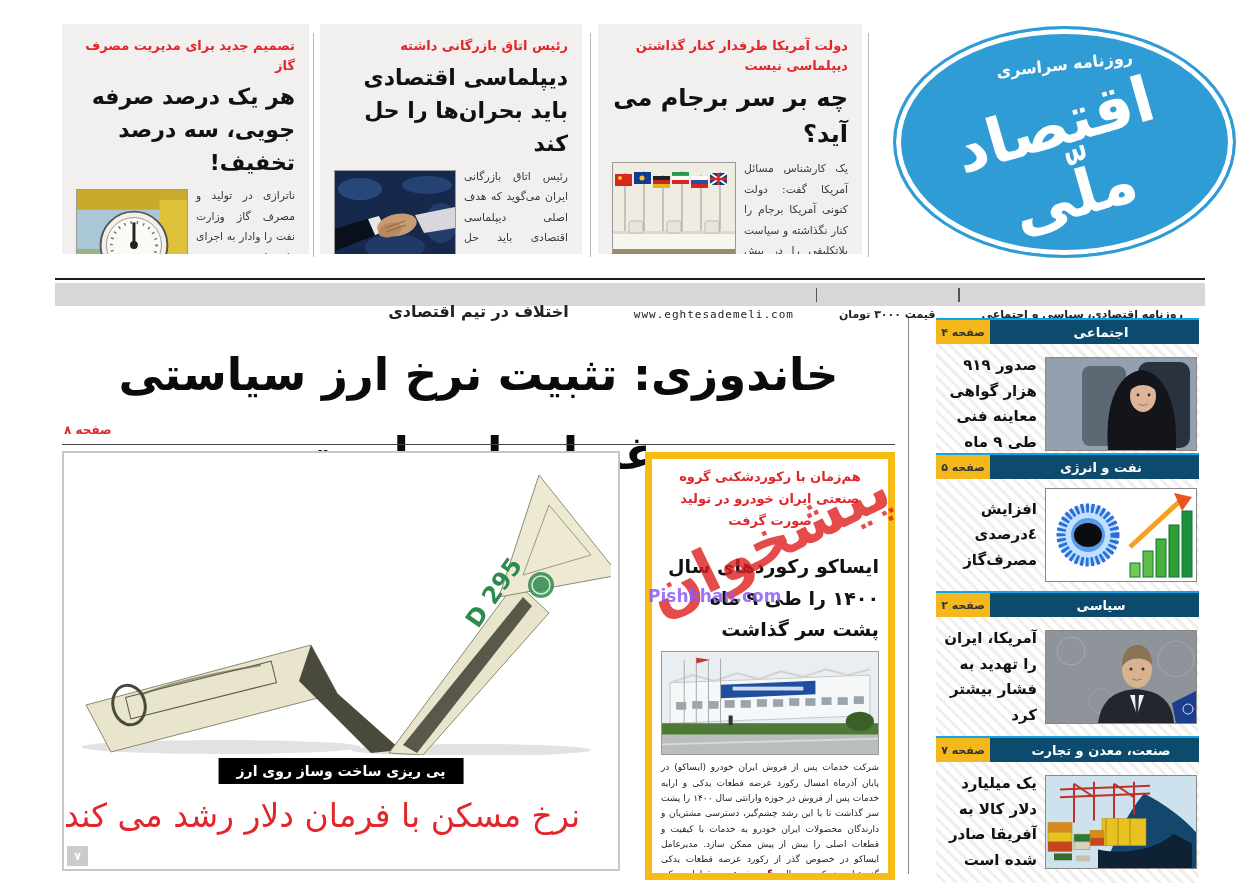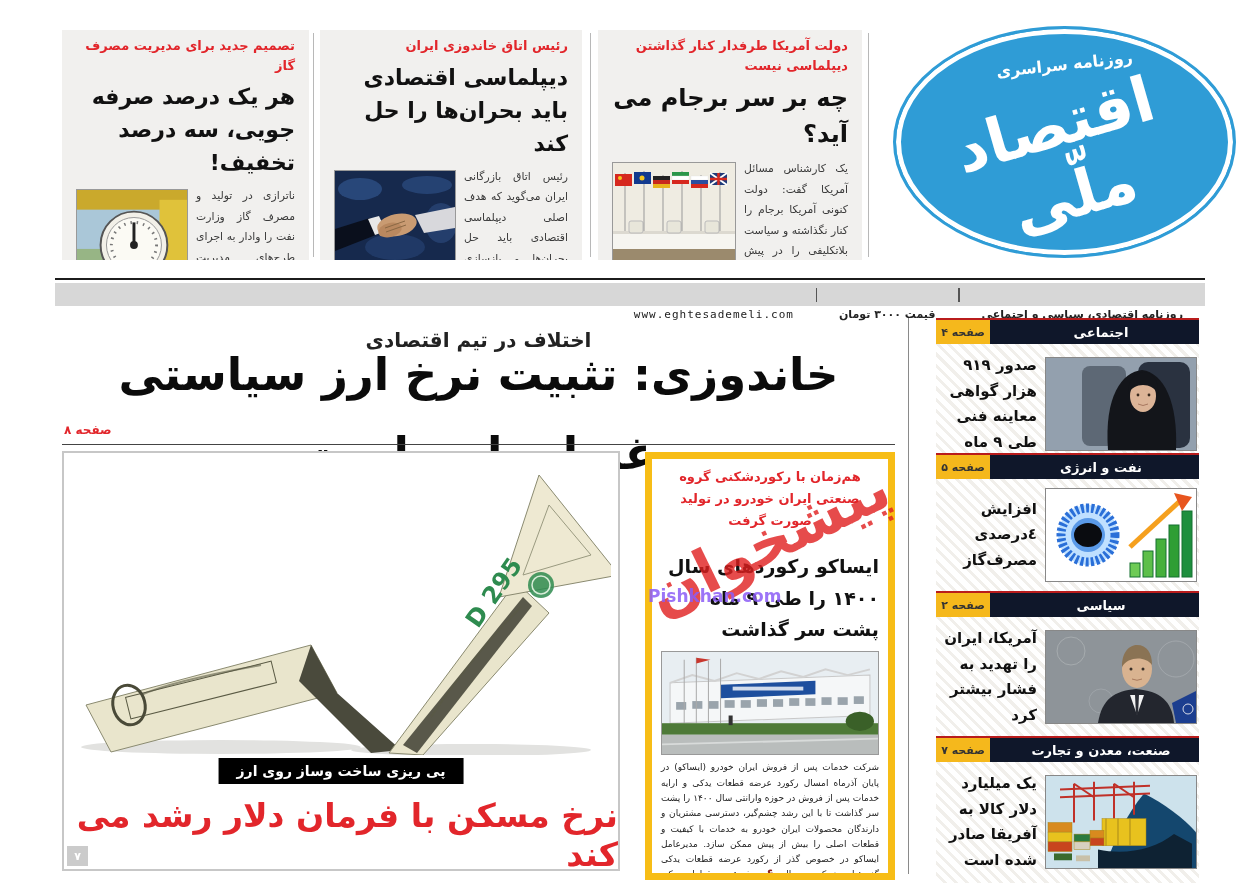--- a/index.html
+++ b/index.html
@@ -1,21 +1,21 @@
 <!DOCTYPE html>
 <html lang="fa" dir="rtl"><head>
 <meta charset="utf-8">
 <style>
   html,body{margin:0;padding:0;background:#ffffff;}
   body{font-family:"DejaVu Sans",sans-serif;}
   #paper{position:relative;width:1250px;height:892px;background:#fff;overflow:hidden;}
 
   
-  .story-box{position:absolute;top:30px;height:230px;background:#f1f0ee;box-sizing:border-box;
-             padding:6px 14px 8px;direction:rtl;overflow:hidden;}
+  .story-box{position:absolute;top:24px;height:230px;background:#f1f0ee;box-sizing:border-box;
+             padding:12px 14px 8px;direction:rtl;overflow:hidden;}
   .story-kicker{color:#e2262b;font-weight:bold;font-size:13px;line-height:1.5;margin-bottom:5px;text-align:right;}
   .story-headline{color:#111;font-weight:bold;font-size:22px;line-height:1.5;text-align:right;}
   .story-body{margin-top:7px;font-size:10.8px;line-height:1.9;text-align:justify;color:#3a3a3a;}
   .story-body .ph{float:left;margin:3px 8px 4px 0;border:1px solid #999;background:#fff;}
   .vdiv{position:absolute;top:33px;height:224px;width:1px;background:#b8b8b8;}
 
   
   .logo{position:absolute;left:893px;top:26px;width:337px;height:226px;border-radius:50%;
         background:#2f9cd6;border:3px solid #2f9cd6;box-shadow:inset 0 0 0 5px #ffffff;overflow:hidden;}
   .logo-tagline{position:absolute;top:26px;left:0;width:100%;text-align:center;color:#fff;
@@ -25,34 +25,34 @@
 
   
   .rule-top{position:absolute;left:55px;top:278px;width:1150px;height:2px;background:#1c1c1c;}
   .info-bar{position:absolute;left:55px;top:283px;width:1150px;height:23px;background:#d7d7d7;
         display:flex;direction:rtl;align-items:center;font-size:11px;color:#222;gap:0;}
   .info-item{white-space:nowrap;padding:0 22px;font-weight:bold;margin-top:40px;}
   .info-item.web{font-family:"DejaVu Sans Mono",monospace;letter-spacing:1px;font-weight:normal;}
   .info-sep{width:1px;height:14px;background:#555;}
 
   
-  .lead-kicker{position:absolute;left:62px;top:328px;width:833px;text-align:center;
-        font-size:20px;font-weight:bold;color:#222;}
+  .lead-kicker{position:absolute;left:62px;top:302px;width:833px;text-align:center;
+        font-size:16px;font-weight:bold;color:#222;}
   .lead-headline{position:absolute;left:62px;top:336px;width:833px;text-align:center;
         font-size:45px;font-weight:bold;color:#0b0b0b;line-height:1.75;letter-spacing:-1px;}
   .lead-pageref{position:absolute;left:64px;top:423px;color:#e2262b;font-weight:bold;font-size:12px;}
   .lead-rule{position:absolute;left:62px;top:444px;width:833px;height:1px;background:#444;}
 
   
   .currency-box{position:absolute;left:62px;top:451px;width:558px;height:420px;
         border:2px solid #c7c7c7;background:#fff;box-sizing:border-box;}
   .currency-label{position:absolute;top:305px;left:50%;transform:translateX(-50%);
         background:#000000;color:#fff;font-size:14px;font-weight:bold;padding:5px 18px;white-space:nowrap;}
-  .currency-headline{position:absolute;top:343px;left:0;width:100%;text-align:right;
-        color:#e2262b;font-size:33px;font-weight:bold;}
+  .currency-headline{position:absolute;top:343px;left:0;width:100%;text-align:left;
+        color:#e2262b;font-size:33px;font-weight:normal;}
   .currency-pagenum{position:absolute;bottom:3px;left:3px;width:21px;height:20px;background:#cbcbcb;
         color:#fff;font-size:11px;font-weight:bold;display:flex;align-items:center;justify-content:center;}
 
   
   .isaco-box{position:absolute;left:645px;top:452px;width:250px;height:428px;border:7px solid #f7bd16;
         background:#fff;box-sizing:border-box;padding:7px 9px;direction:rtl;overflow:hidden;}
   .isaco-kicker{color:#e2262b;font-weight:bold;font-size:13px;line-height:1.7;text-align:center;}
   .isaco-headline{color:#111;font-weight:bold;font-size:19px;line-height:1.65;text-align:right;margin-top:19px;}
   .isaco-photo{display:block;width:100%;height:104px;border:1px solid #999;margin:6px 0 5px;box-sizing:border-box;}
   .isaco-body{font-size:9px;line-height:1.7;text-align:justify;color:#222;}
@@ -61,24 +61,24 @@
 
   
   .watermark{position:absolute;left:636px;top:460px;width:290px;height:235px;pointer-events:none;z-index:6;}
   .wm-fa{position:absolute;left:2px;top:46px;font-size:60px;font-weight:bold;color:#e01f1f;
         opacity:.8;transform:rotate(-26deg);white-space:nowrap;}
   .wm-en{position:absolute;left:12px;top:126px;font-size:17px;font-weight:bold;color:#8b5cf6;opacity:.85;}
 
   
   .main-sidebar-divider{position:absolute;left:908px;top:318px;width:1px;height:556px;background:#8a8a8a;}
   .side-section{position:absolute;left:936px;width:263px;}
-  .sec-head{border-top:2px solid #b91c1c;display:flex;direction:ltr;height:24px;margin-top:2px;}
+  .sec-head{border-top:2px solid #0ea5e9;display:flex;direction:ltr;height:24px;margin-top:2px;}
   .sec-pageref{width:54px;background:#f5b81c;color:#333;font-size:11px;font-weight:bold;
         display:flex;align-items:center;justify-content:center;}
-  .sec-cat{flex:1;background:#0f172a;color:#fff;font-size:13px;font-weight:bold;
+  .sec-cat{flex:1;background:#0c4a6e;color:#fff;font-size:13px;font-weight:bold;
         display:flex;align-items:center;justify-content:center;padding-left:13px;}
   .sec-body{display:flex;direction:ltr;align-items:center;gap:4px;padding:9px 2px 10px;
         background:repeating-linear-gradient(45deg,#ffffff 0 5px,#f1efeb 5px 8px);}
   .sec-headline{flex:1;direction:rtl;text-align:right;font-size:15px;font-weight:bold;
         color:#111;line-height:1.7;padding-right:4px;}
   .sec-photo{width:150px;height:92px;border:1px solid #888;flex:none;background:#fff;}
 </style>
 </head>
 <body>
 
@@ -102,21 +102,21 @@
         <circle cx="58" cy="56" r="4" fill="#222"></circle>
       </svg>
       <span>ناترازی در تولید و مصرف گاز وزارت نفت را وادار به اجرای طرح‌های مدیریت مصرف کرده، در این راستا پاداش خوش‌مصرفی نیز تعریف شده، آنطور که وزیر نفت اعلام کرده هرکدام از مشترکان حوزه گاز یک درصد کاهش مصرف داشته باشند، سه درصد تخفیف در هزینه مصرف گاز دریافت می‌کنند...</span>
     </div>
 
   </div>
 
   <div class="vdiv" style="left:313px;"></div>
 
   <div class="story-box" style="left:320px;width:262px;">
-    <div class="story-kicker">رئیس اتاق خاندوزی ایران</div>
+    <div class="story-kicker">رئیس اتاق بازرگانی داشته</div>
     <div class="story-headline">دیپلماسی اقتصادی باید بحران‌ها را حل کند</div>
     <div class="story-body">
       <svg class="ph" width="120" height="93" viewBox="0 0 120 93">
         <rect width="120" height="93" fill="#16294d"></rect>
         <ellipse cx="25" cy="18" rx="22" ry="11" fill="#31548c" opacity=".7"></ellipse>
         <ellipse cx="92" cy="14" rx="25" ry="9" fill="#31548c" opacity=".6"></ellipse>
         <ellipse cx="60" cy="76" rx="30" ry="13" fill="#2a4a80" opacity=".5"></ellipse>
         <ellipse cx="106" cy="52" rx="16" ry="20" fill="#31548c" opacity=".5"></ellipse>
         <polygon points="0,58 35,47 46,62 0,80" fill="#0a0f1c"></polygon>
         <polygon points="33,48 44,45 51,60 40,64" fill="#e8e8e8"></polygon>

